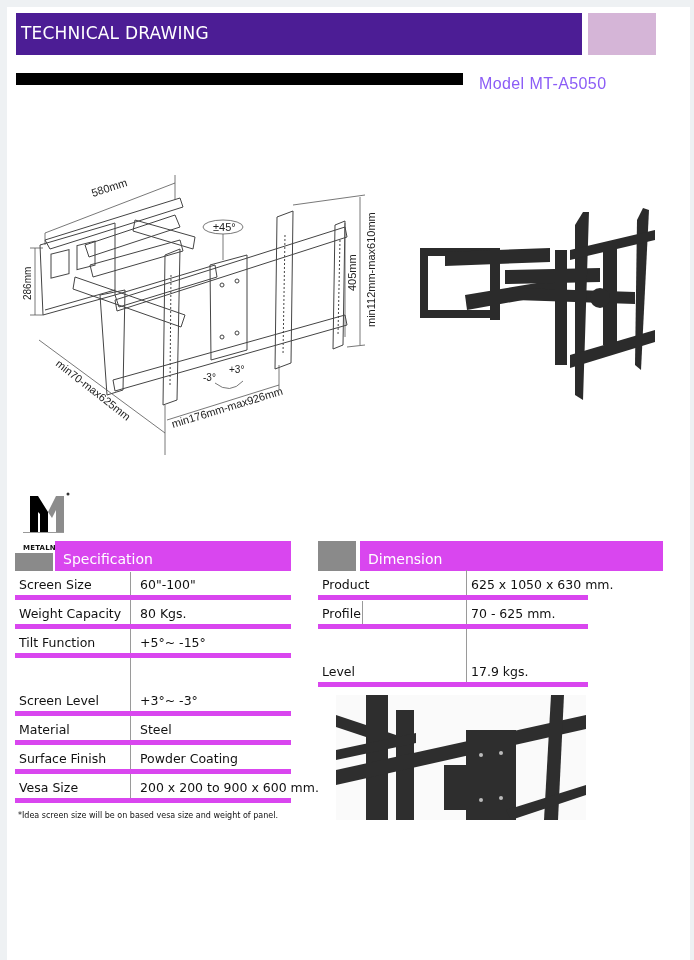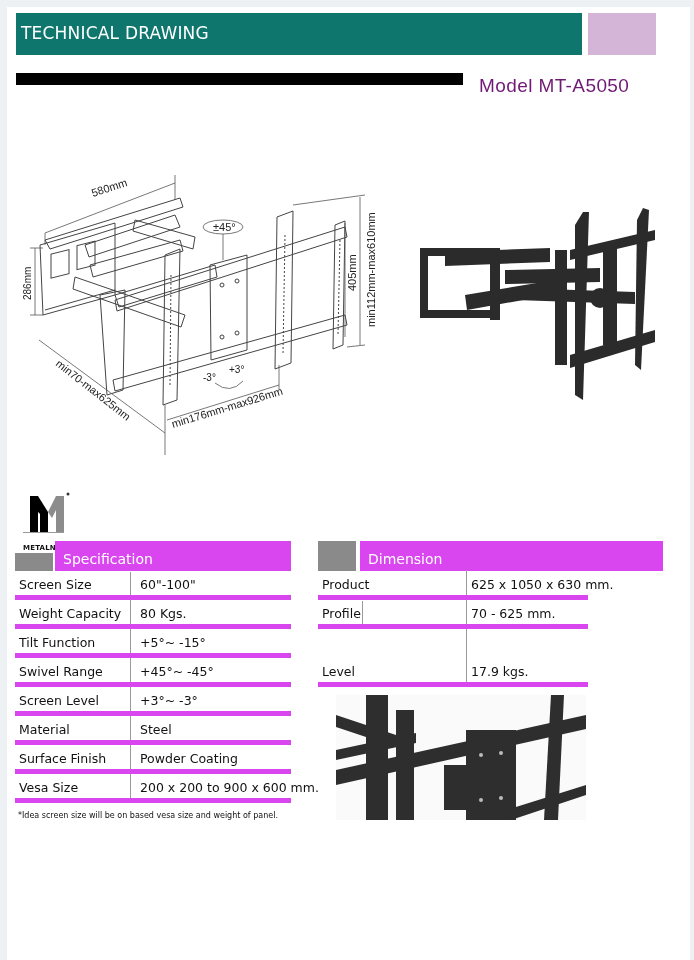--- a/index.html
+++ b/index.html
@@ -1,24 +1,24 @@
 <!DOCTYPE html>
 <html><head>
 <meta charset="utf-8">
 <style>
   * { margin: 0; padding: 0; box-sizing: border-box; }
   html, body { width: 694px; height: 960px; background: #eef1f3; overflow: hidden; }
   body { font-family: "DejaVu Sans", sans-serif; position: relative; }
   .page { position: absolute; left: 7px; top: 7px; width: 683px; height: 953px; background: #ffffff; }
 
-  .title-bar { position: absolute; left: 16px; top: 13px; width: 566px; height: 42px; background: #0f766e; }
+  .title-bar { position: absolute; left: 16px; top: 13px; width: 566px; height: 42px; background: #4c1d95; }
   .title-text { position: absolute; left: 5px; top: 10px; color: #fff; font-family: "DejaVu Sans", sans-serif; font-size: 17px; letter-spacing: 0.2px; }
   .accent-box { position: absolute; left: 588px; top: 13px; width: 68px; height: 42px; background: #d5b5d7; }
   .sub-bar { position: absolute; left: 16px; top: 73px; width: 447px; height: 12px; background: #000; }
-  .model { position: absolute; left: 479px; top: 75px; font-family: "Liberation Sans", sans-serif; font-size: 19px; color: #701a75; letter-spacing: 0.4px; }
+  .model { position: absolute; left: 479px; top: 75px; font-family: "Liberation Sans", sans-serif; font-size: 16px; color: #8b5cf6; letter-spacing: 0.4px; }
 
   .drawing { position: absolute; left: 15px; top: 165px; width: 370px; height: 300px; }
   .photo-main { position: absolute; left: 405px; top: 200px; width: 255px; height: 210px; }
   .photo-detail { position: absolute; left: 336px; top: 695px; width: 250px; height: 125px; }
 
   .logo { position: absolute; left: 14px; top: 488px; width: 70px; height: 58px; }
   .logo-word { position: absolute; left: 9px; top: 44px; font-family: "DejaVu Sans", sans-serif; font-size: 7px; font-weight: bold; color: #111; letter-spacing: 0.2px; border-top: 1px solid #999; padding-top: 11px; }
 
   .sec-head { position: absolute; height: 32px; }
   .sec-gray { position: absolute; left: 0; top: 0; width: 38px; height: 30px; background: #8a8a8a; }
@@ -154,24 +154,20 @@
       <span class="cell" style="left:125px">60"-100"</span>
     </div>
   <div class="row" style="top:29px; width:276px;">
       <span class="cell" style="left:4px">Weight Capacity</span>
       <span class="cell" style="left:125px">80 Kgs.</span>
     </div>
   <div class="row" style="top:58px; width:276px;">
       <span class="cell" style="left:4px">Tilt Function</span>
       <span class="cell" style="left:125px">+5°~ -15°</span>
     </div>
-  <div class="row" style="top:87px; width:276px;">
-      <span class="cell" style="left:4px">Swivel Range</span>
-      <span class="cell" style="left:125px">+45°~ -45°</span>
-    </div>
   <div class="row" style="top:116px; width:276px;">
       <span class="cell" style="left:4px">Screen Level</span>
       <span class="cell" style="left:125px">+3°~ -3°</span>
     </div>
   <div class="row" style="top:145px; width:276px;">
       <span class="cell" style="left:4px">Material</span>
       <span class="cell" style="left:125px">Steel</span>
     </div>
   <div class="row" style="top:174px; width:276px;">
       <span class="cell" style="left:4px">Surface Finish</span>

